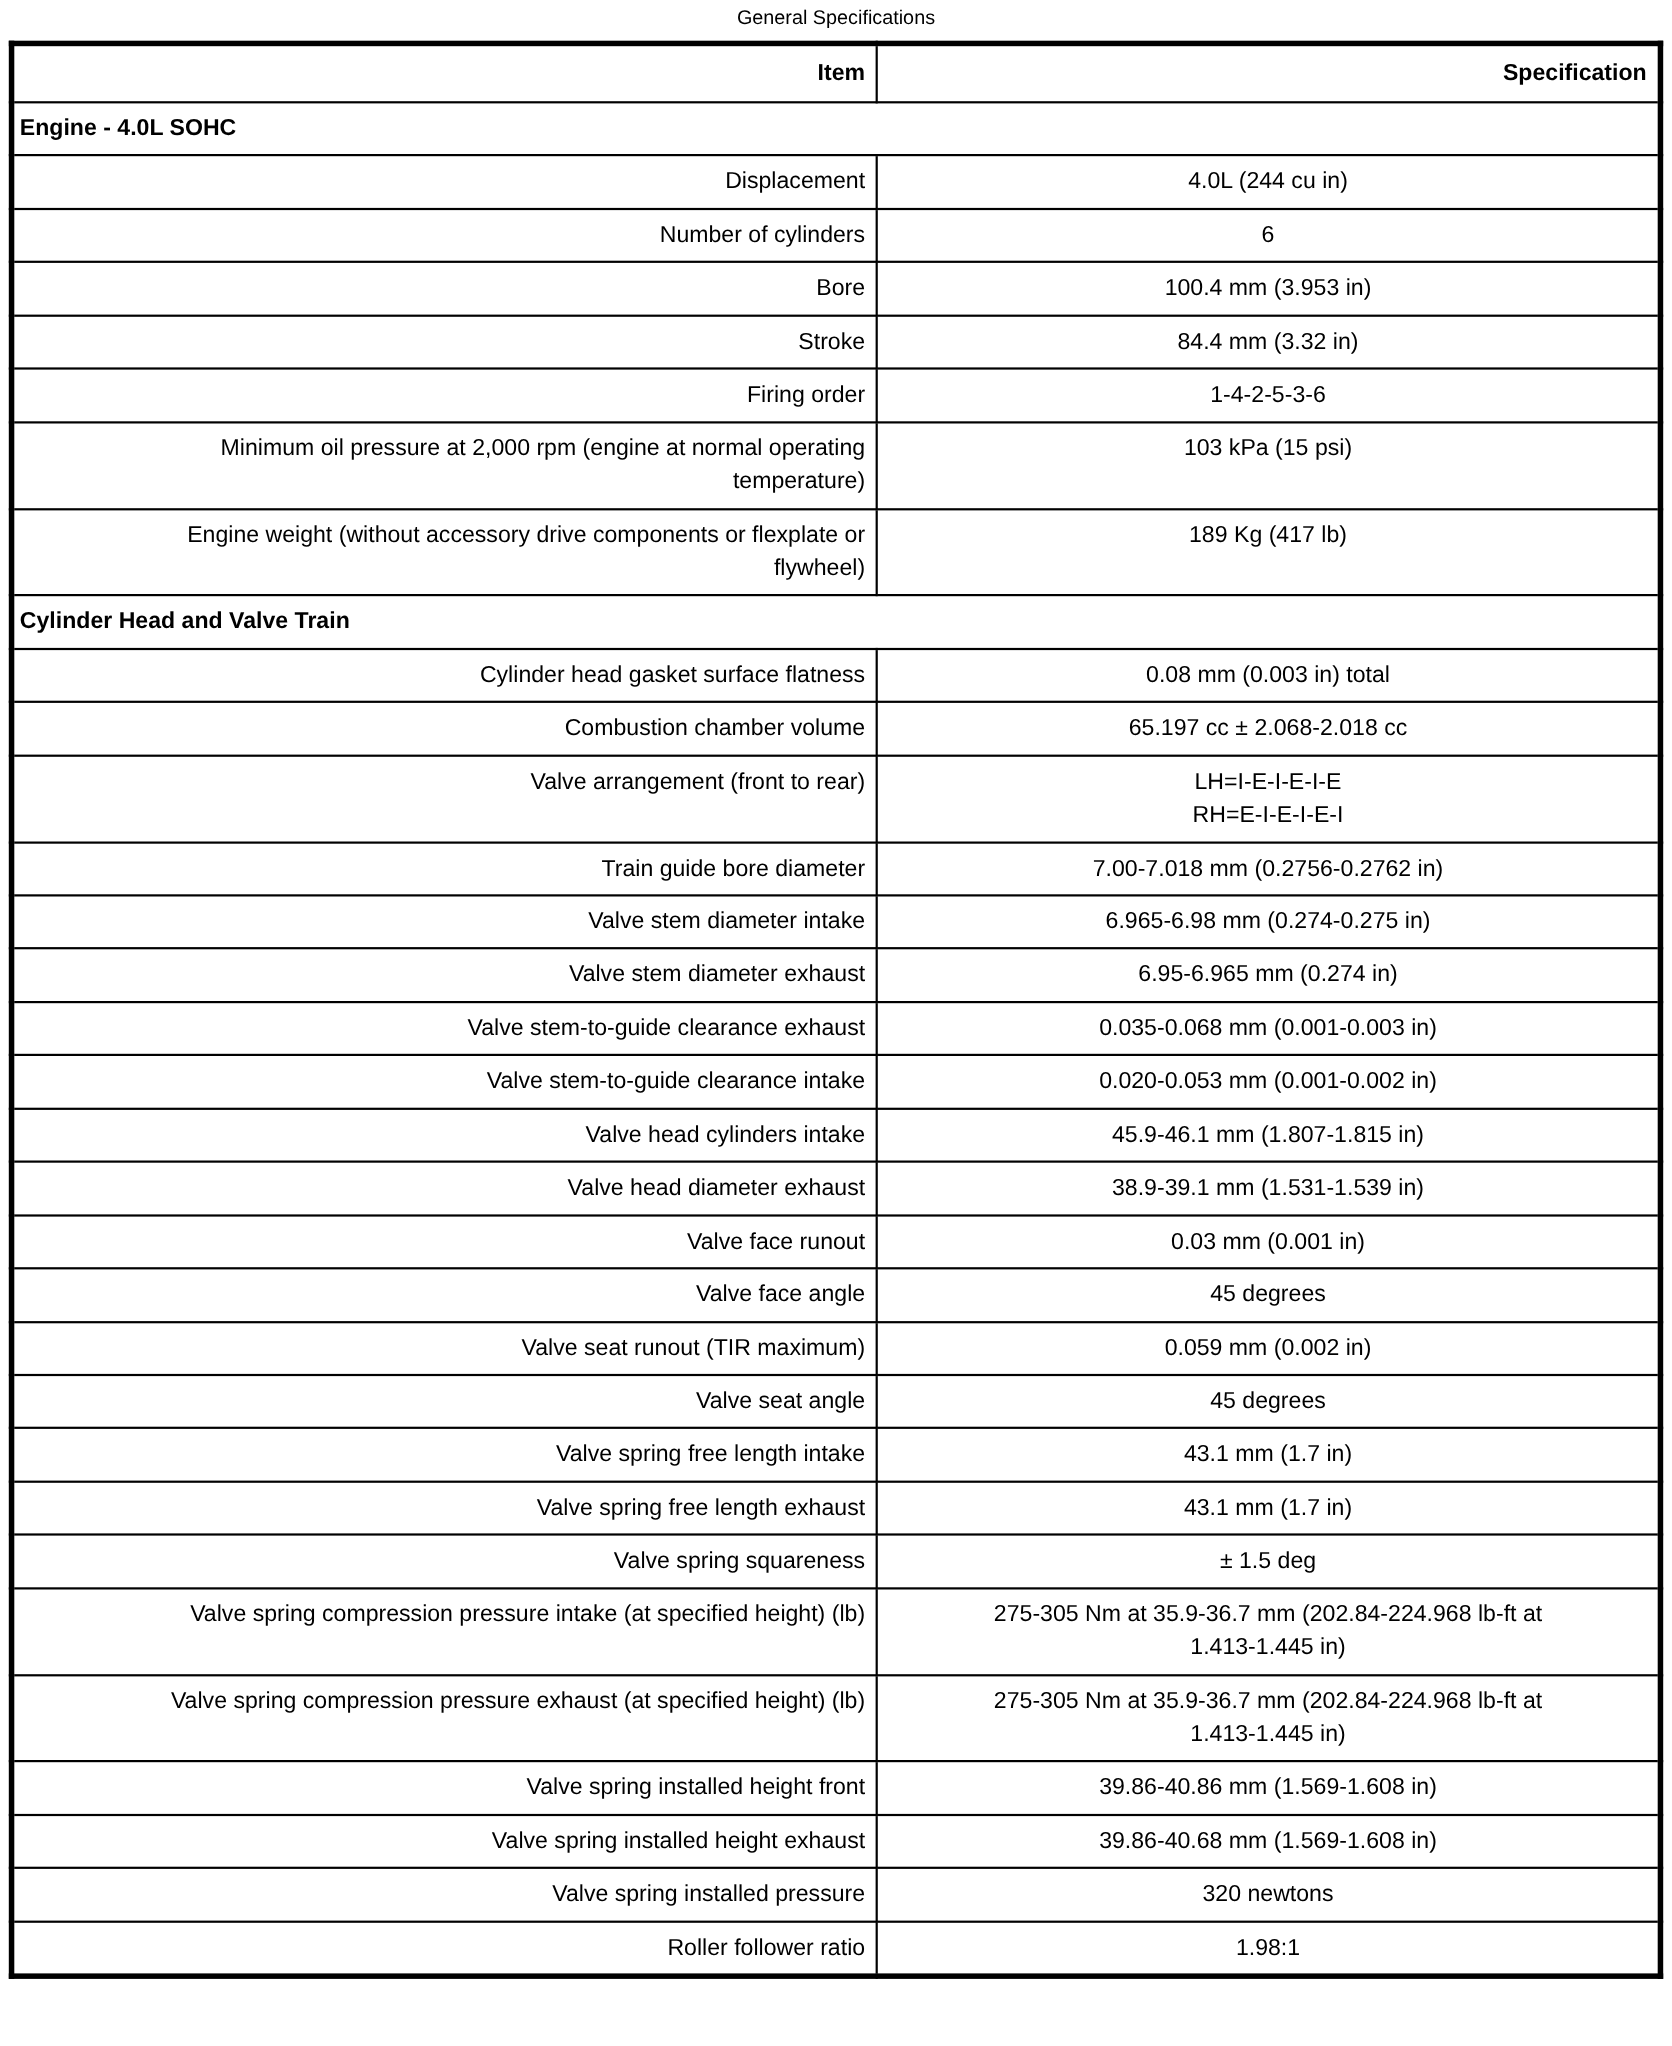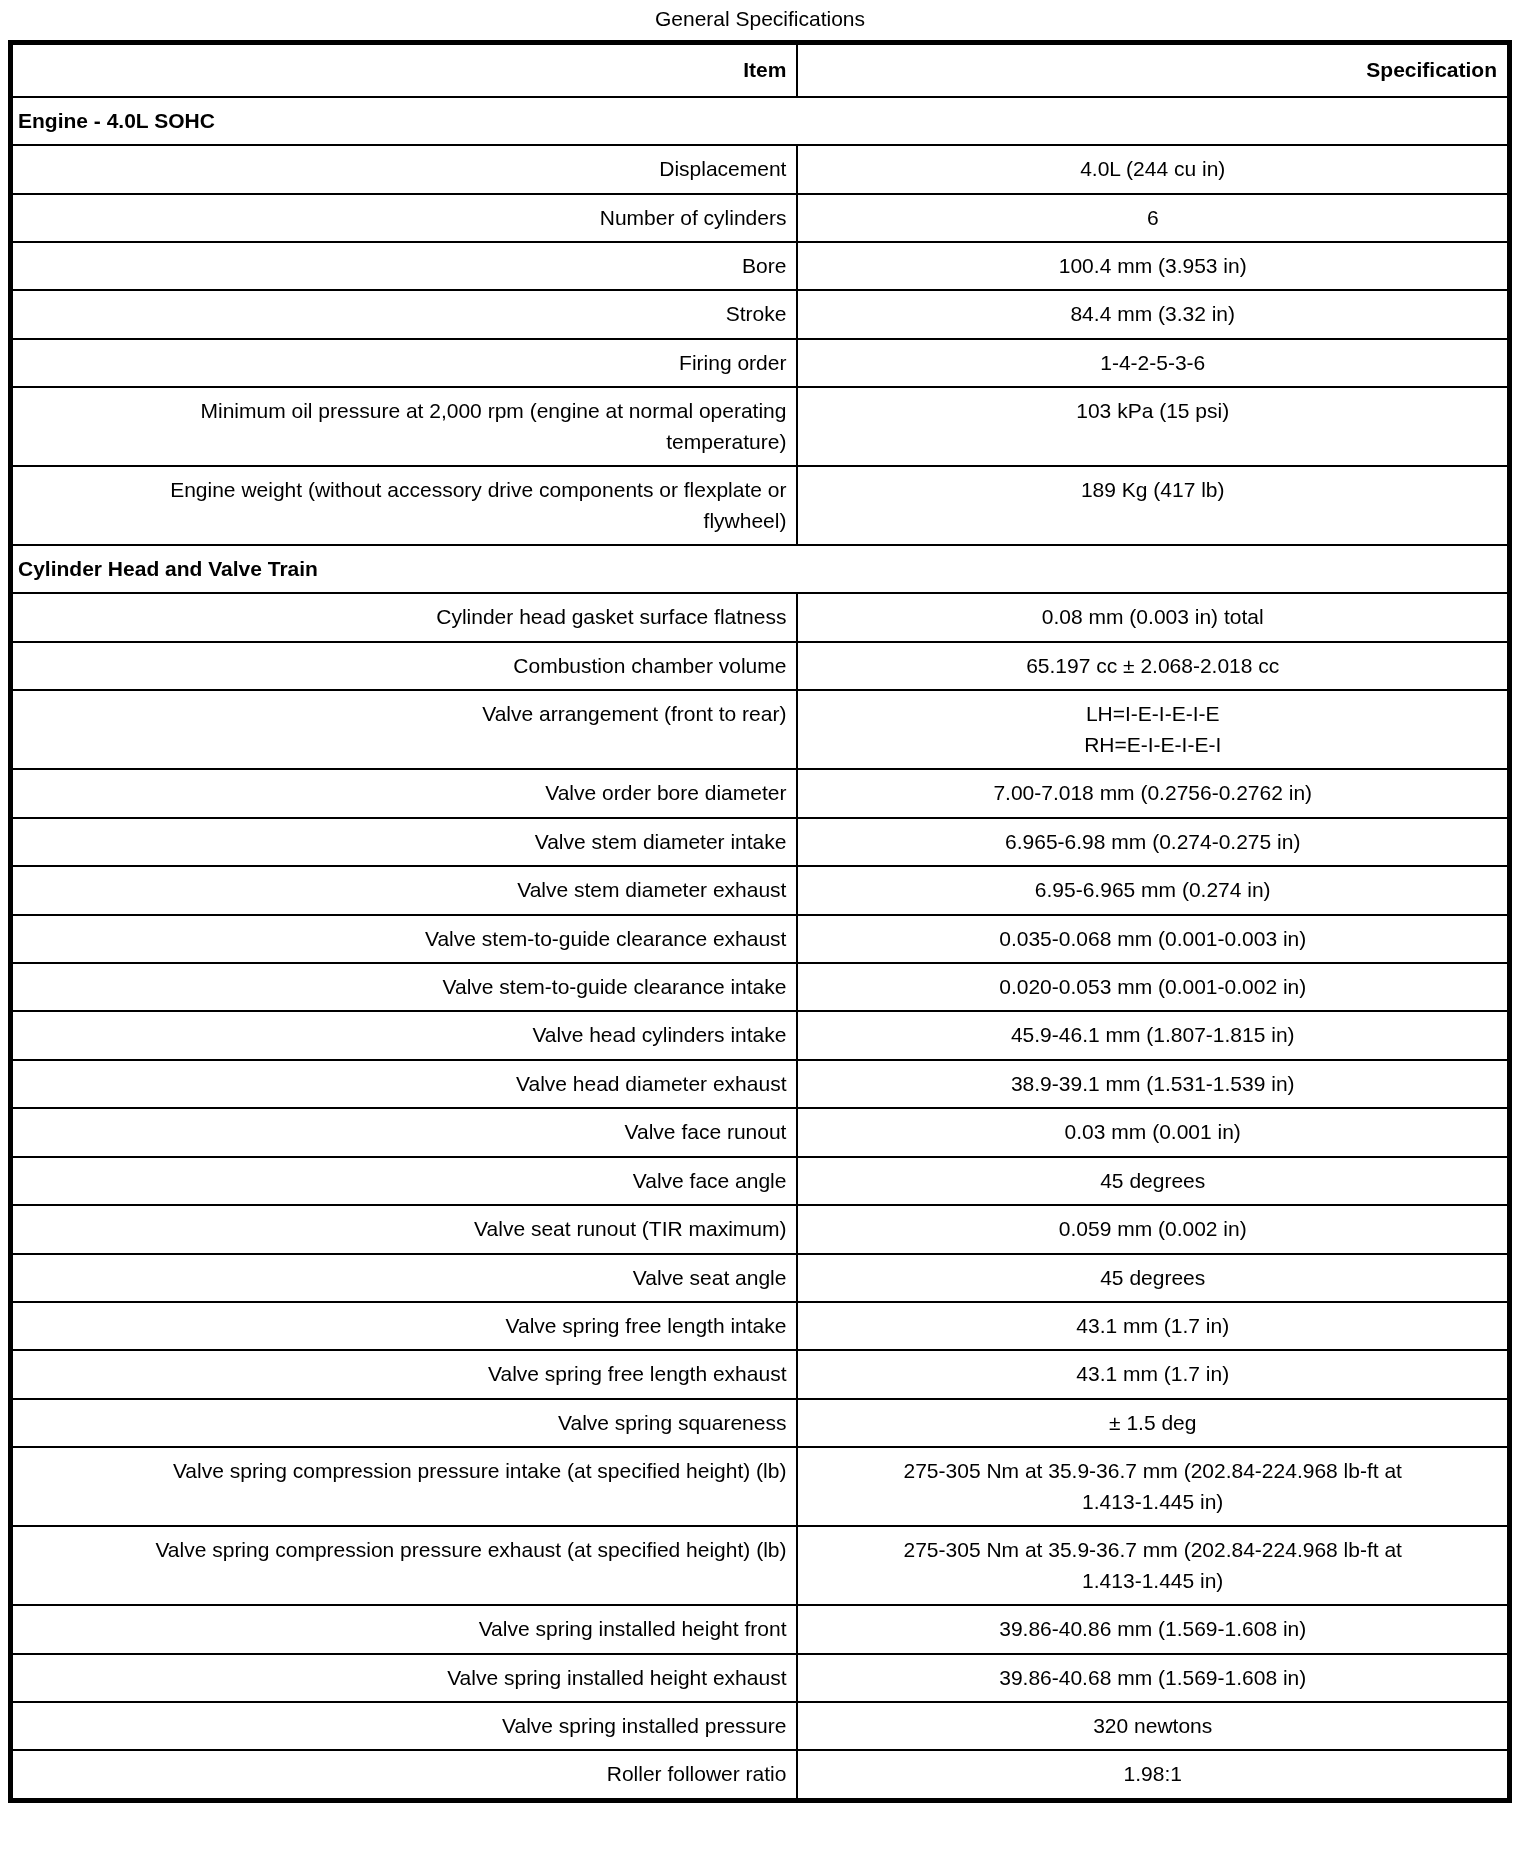--- a/index.html
+++ b/index.html
@@ -11,21 +11,21 @@
   }
   .page {
     width: 1520px;
     min-height: 1860px;
     box-sizing: border-box;
     padding: 4px 8px 8px 8px;
     background: #ffffff;
   }
   .doc-title {
     text-align: center;
-    font-size: 21px;
+    font-size: 18px;
     line-height: 1.2;
     margin: 2px 0 9px 0;
     font-weight: normal;
   }
   table.spec-table {
     width: 100%;
     border-collapse: collapse;
     table-layout: fixed;
     border: 5px solid #000000;
   }
@@ -115,21 +115,21 @@
         </tr>
         <tr>
           <td class="item-cell">Combustion chamber volume</td>
           <td class="spec-cell">65.197 cc ± 2.068-2.018 cc</td>
         </tr>
         <tr>
           <td class="item-cell">Valve arrangement (front to rear)</td>
           <td class="spec-cell">LH=I-E-I-E-I-E<br>RH=E-I-E-I-E-I</td>
         </tr>
         <tr>
-          <td class="item-cell">Valve order bore diameter</td>
+          <td class="item-cell">Train guide bore diameter</td>
           <td class="spec-cell">7.00-7.018 mm (0.2756-0.2762 in)</td>
         </tr>
         <tr>
           <td class="item-cell">Valve stem diameter intake</td>
           <td class="spec-cell">6.965-6.98 mm (0.274-0.275 in)</td>
         </tr>
         <tr>
           <td class="item-cell">Valve stem diameter exhaust</td>
           <td class="spec-cell">6.95-6.965 mm (0.274 in)</td>
         </tr>

